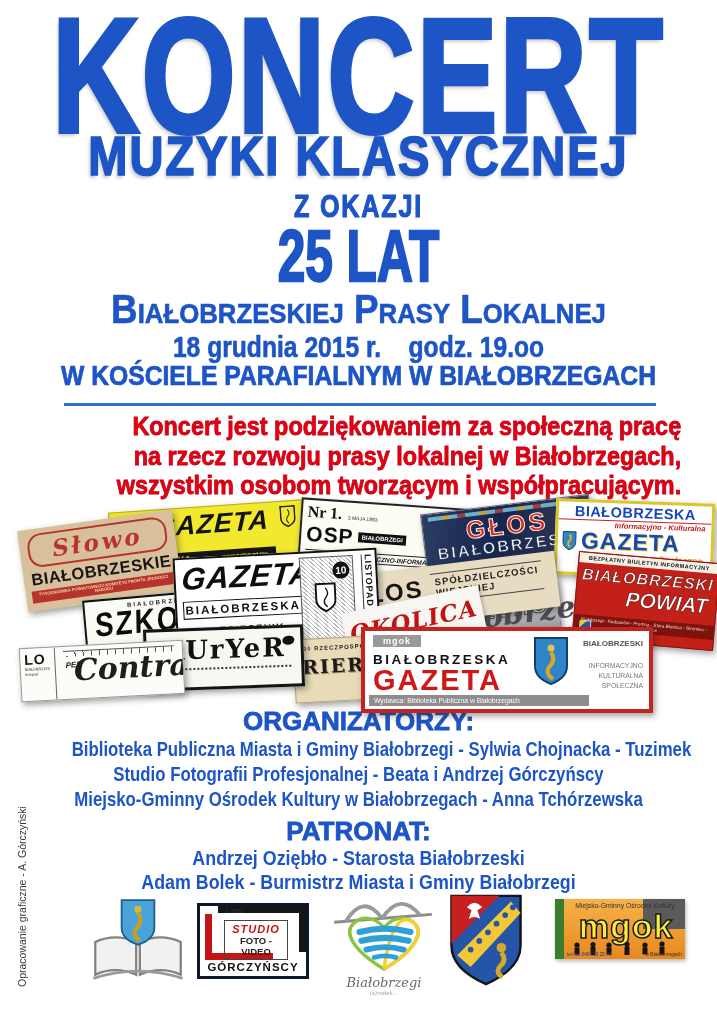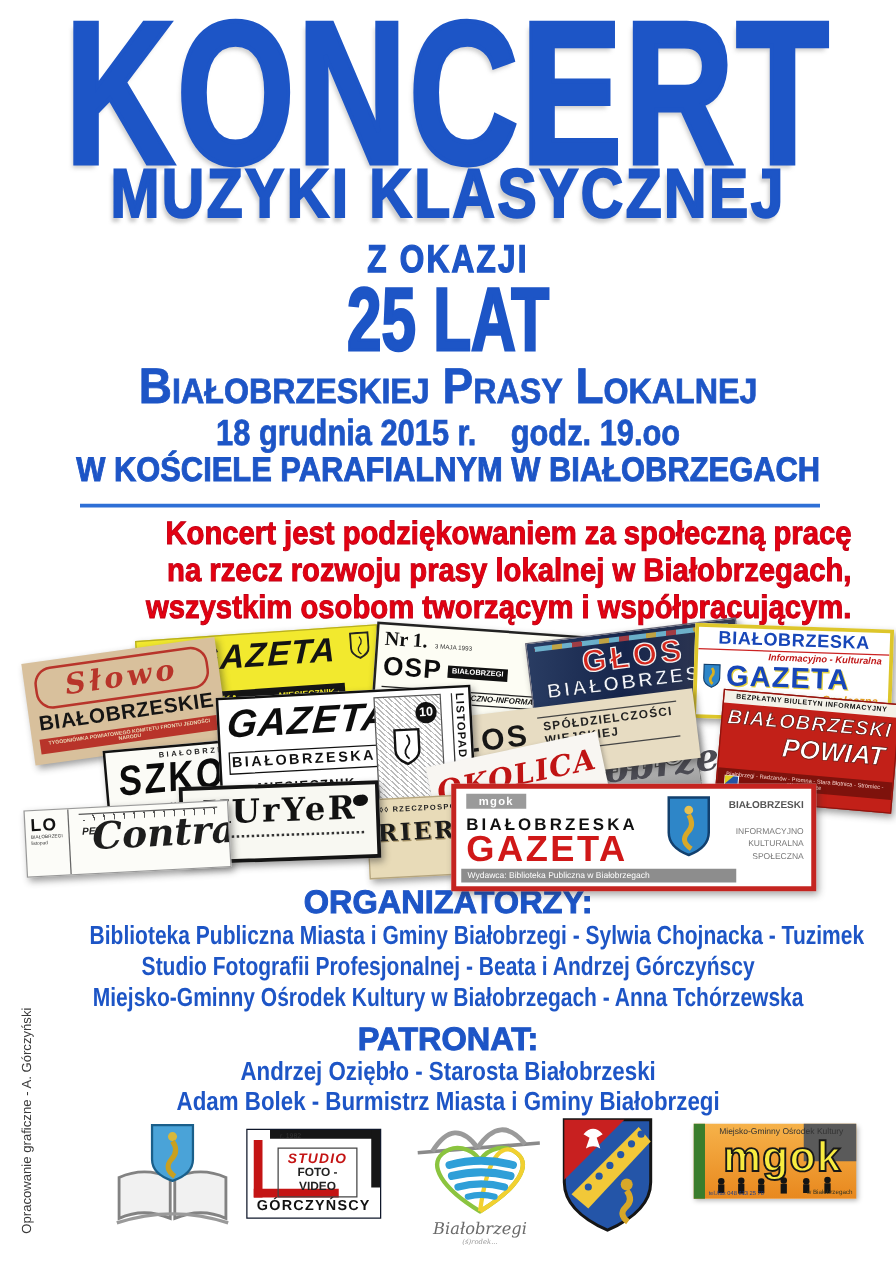--- a/index.html
+++ b/index.html
@@ -135,21 +135,21 @@
   
   #organizers{top:706px;}
   #organizers .h{font-size:26px;line-height:30px;-webkit-text-stroke:.8px var(--blue);}
   #organizers .l{font-size:21px;line-height:25px;transform:scaleX(.8);transform-origin:50% 50%;}
   #patronage{top:816px;}
   #patronage .h{font-size:26px;line-height:30px;-webkit-text-stroke:.8px var(--blue);}
   #patronage .l{font-size:21px;line-height:24px;transform:scaleX(.85);transform-origin:50% 50%;}
 
   
   #logo-library{left:88px;top:893px;}
-  #logo-studio{left:197px;top:903px;width:106px;height:70px;background:#fff;border:1px solid #0f172a;}
+  #logo-studio{left:197px;top:903px;width:106px;height:70px;background:#fff;border:3px solid #0f172a;}
   #logo-studio .blk{position:absolute;top:0;right:0;width:76%;height:56%;border-top:7px solid #161616;border-right:7px solid #161616;}
   #logo-studio .red{position:absolute;left:5px;bottom:16px;width:58%;height:56%;border-left:7px solid #c41414;border-bottom:7px solid #c41414;}
   #logo-studio .yr{position:absolute;left:26px;top:2px;font-size:5.5px;color:#333;}
   #logo-studio .box{position:absolute;left:24px;top:14px;width:62px;border:1px solid #444;text-align:center;padding:2px 0;}
   #logo-studio .s1{font-size:11px;font-weight:bold;font-style:italic;color:#c41414;letter-spacing:1px;}
   #logo-studio .s2{font-size:9.5px;font-weight:bold;color:#222;}
   #logo-studio .s3{position:absolute;left:0;right:0;bottom:3px;text-align:center;font-size:11.5px;font-weight:bold;color:#111;letter-spacing:1px;}
   #logo-heart{left:328px;top:889px;width:112px;text-align:center;}
   #logo-heart .nm{font-family:"DejaVu Serif",serif;font-style:italic;font-size:13px;color:#6a6a6a;margin-top:-2px;}
   #logo-heart .tg{font-family:"DejaVu Serif",serif;font-style:italic;font-size:5.5px;color:#9a9a9a;}

